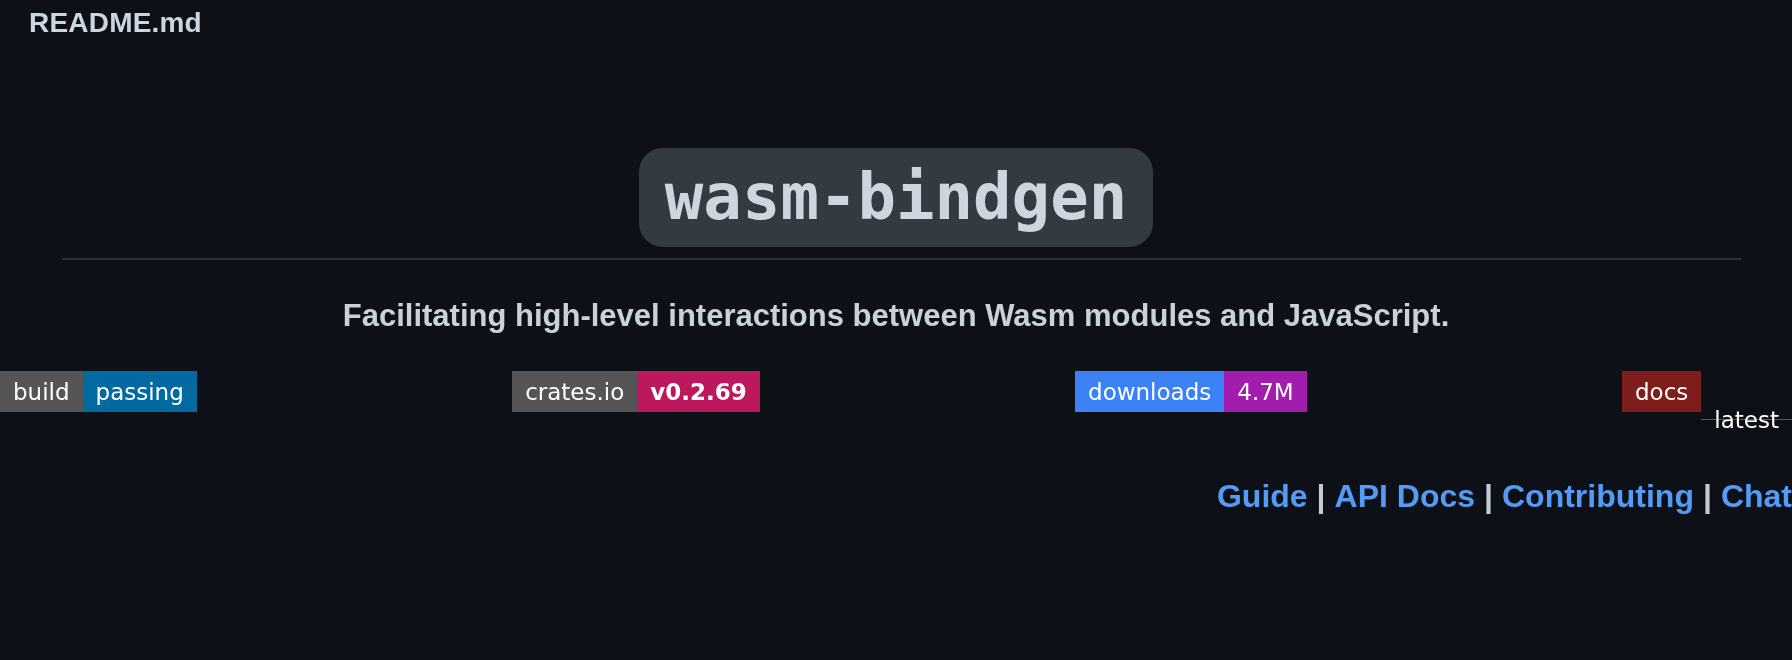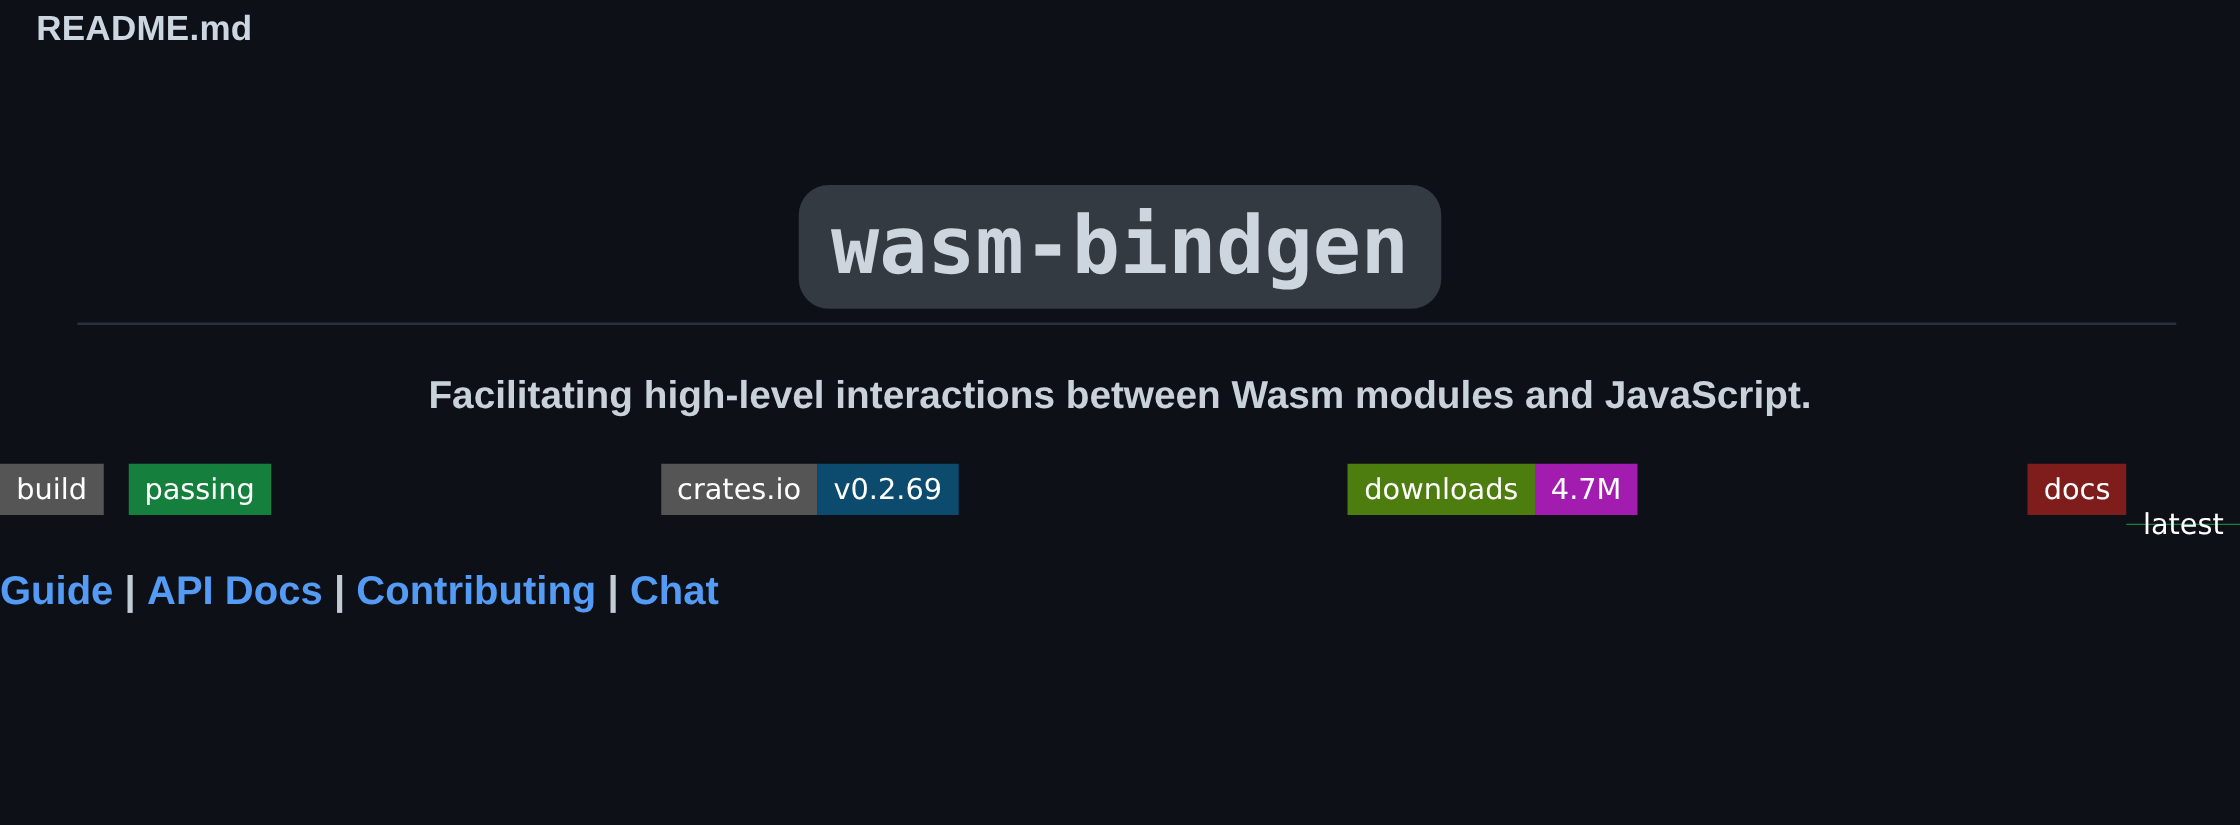--- a/index.html
+++ b/index.html
@@ -44,22 +44,22 @@
   }
   .badge {
     display: flex; height: 41px; cursor: pointer;
     font-family: "DejaVu Sans", sans-serif; font-size: 23px;
     color: #ffffff; white-space: nowrap;
   }
   .badge-label, .badge-value { display: flex; align-items: center; padding: 1px 13px 0 13px; }
   .badge-label { background: #555555; }
 
   .links-row {
-    position: absolute; top: 450px; left: 0; width: 100%;
-    text-align: left; font-size: 32px; font-weight: 700; line-height: 44px;
+    position: absolute; top: 474px; left: 0; width: 100%;
+    text-align: right; font-size: 32px; font-weight: 700; line-height: 44px;
   }
   .links-row a { color: var(--link, #539bf5); text-decoration: none; cursor: pointer; }
   .link-sep { color: #c3cbd3; padding: 0 9px; }
 
   .footer-row {
     position: absolute; top: 568px; left: 0; width: 100%;
     text-align: center; font-size: 29px; line-height: 40px;
     color: var(--fg, #c9d1d9);
   }
   .footer-row a { color: var(--link, #539bf5); text-decoration: none; cursor: pointer; }
@@ -76,28 +76,28 @@
     <span class="title-code">wasm-bindgen</span>
   </div>
 
   <div class="divider"></div>
 
   <div class="tagline">Facilitating high-level interactions between Wasm modules and JavaScript.</div>
 
   <div class="badges-row">
     <span class="badge">
       <span class="badge-label" style="background-color: rgb(85, 85, 85);">build</span>
-      <span class="badge-value" style="background-color: #15803d; margin-left: 20px;">passing</span>
+      <span class="badge-value" style="background-color: #0369a1;">passing</span>
     </span>
     <span class="badge">
       <span class="badge-label" style="background-color: rgb(85, 85, 85);">crates.io</span>
-      <span class="badge-value" style="background-color: #0c4a6e;">v0.2.69</span>
+      <span class="badge-value" style="background-color: #be185d; font-weight: bold;">v0.2.69</span>
     </span>
     <span class="badge">
-      <span class="badge-label" style="background-color: #4d7c0f;">downloads</span>
+      <span class="badge-label" style="background-color: #3b82f6;">downloads</span>
       <span class="badge-value" style="background-color: #a21caf;">4.7M</span>
     </span>
     <span class="badge">
       <span class="badge-label" style="background-color: #7f1d1d;">docs</span>
       <span class="badge-value" style="background-color: #15803d; margin-top: 48px;">latest</span>
     </span>
   </div>
 
   <div class="links-row">
     <a>Guide</a><span class="link-sep">|</span><a>API Docs</a><span class="link-sep">|</span><a>Contributing</a><span class="link-sep">|</span><a>Chat</a>

